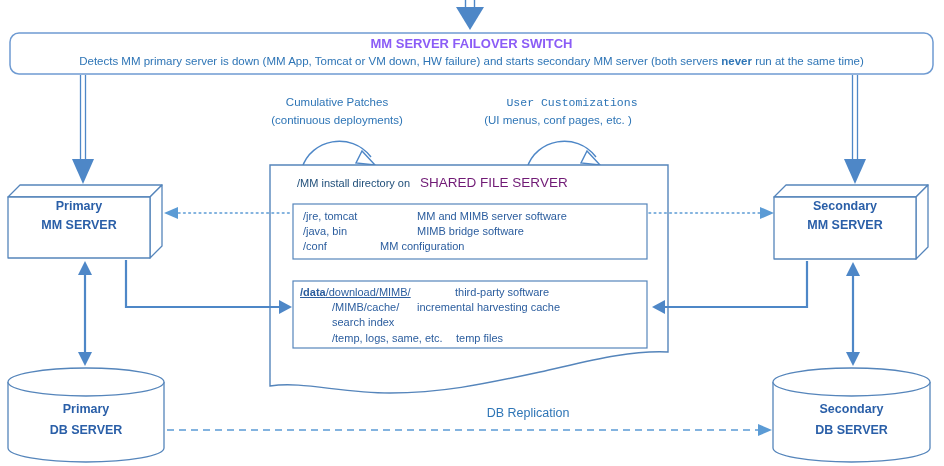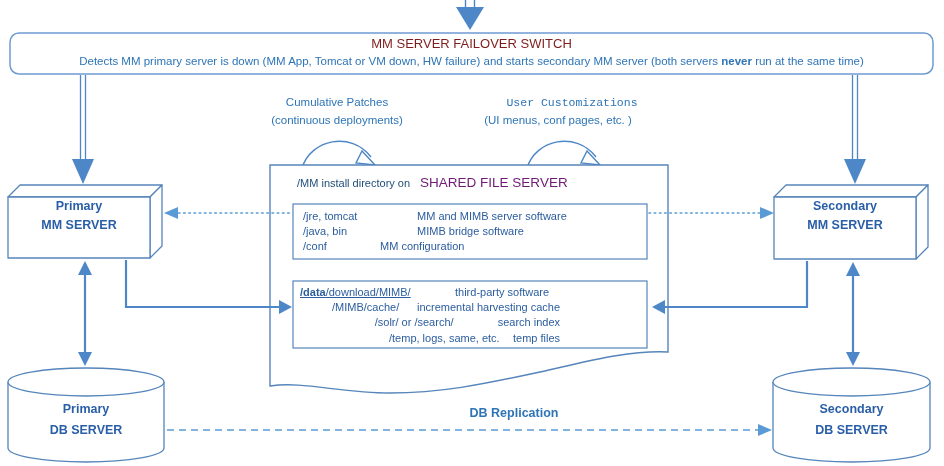--- a/index.html
+++ b/index.html
@@ -1,21 +1,21 @@
 <!DOCTYPE html>
 <html><head>
 <meta charset="utf-8">
 <style>
   html,body{margin:0;padding:0;background:#ffffff;}
   #stage{position:relative;width:944px;height:466px;overflow:hidden;
          font-family:"Liberation Sans", sans-serif;background:#ffffff;}
   #diagram-svg{position:absolute;left:0;top:0;}
   .txt{position:absolute;color:#2e75b6;}
   .center{text-align:center;}
-  .fo-title{left:10px;width:923px;top:36px;font-weight:normal;font-size:13px;color:#7f1d1d;}
+  .fo-title{left:10px;width:923px;top:36px;font-weight:bold;font-size:13px;color:#8b5cf6;}
   .fo-sub{left:10px;width:923px;top:55px;font-size:11.5px;}
   .ann{font-size:11.5px;}
   .ann1a{left:237px;width:200px;top:96px;}
   .ann1b{left:227px;width:220px;top:114px;}
   .ann2a{left:472px;width:200px;top:96px;font-family:Liberation Mono, monospace;}
   .ann2b{left:448px;width:220px;top:114px;}
   .nodelabel{display:flex;flex-direction:column;align-items:center;
              font-weight:bold;font-size:12.5px;line-height:19px;color:#2a5fa8;}
   .mm1{left:8px;top:197px;width:142px;height:61px;}
   .mm2{left:774px;top:197px;width:142px;height:62px;}
@@ -25,25 +25,25 @@
   .shared-header .pre{font-size:11px;color:#1f4e79;}
   .shared-header .big{font-size:13.5px;font-weight:normal;color:#701a75;}
   .dirbox{position:absolute;font-size:11px;color:#2b5d9e;white-space:nowrap;}
   .dirbox .row{display:flex;height:15.2px;line-height:15.2px;}
   .pcol{display:inline-block;}
   .b1{left:303px;top:209px;}
   .b1 .pcol{width:114px;}
   .b1 .row.short .pcol{width:77px;}
   .b2{left:300px;top:285px;}
   .b2 .row.r1 .pcol{width:155px;text-decoration:underline;}
-  .b2 .row.ind{margin-left:32px;justify-content:flex-end;}
+  .b2 .row.ind{margin-left:32px;}
   .b2 .row.r2 .pcol{width:85px;}
   .b2 .row.r3 .pcol{width:123px;}
   .b2 .row.r4 .pcol{width:124px;}
-  .dbrepl{left:424px;width:180px;top:406px;font-size:12.5px;font-weight:bold;}
+  .dbrepl{left:438px;width:180px;top:406px;font-size:12.5px;}
 </style>
 </head>
 <body>
 
 <div id="stage">
 
   <svg id="diagram-svg" width="944" height="466" viewBox="0 0 944 466">
 
     <g stroke="#4e87c7" fill="#4e87c7">
       <line x1="465.5" y1="0" x2="465.5" y2="9" stroke-width="1.4"></line>
@@ -174,21 +174,20 @@
   <div class="dirbox b2">
     <div class="row r1">
       <span class="pcol"><b>/data</b><span>/download/MIMB/</span></span>
       <span>third-party software</span>
     </div>
     <div class="row r2 ind">
       <span class="pcol">/MIMB/cache/</span>
       <span>incremental harvesting cache</span>
     </div>
     <div class="row r3 ind">
-      <span class="pcol">/solr/ or /search/</span>
       <span>search index</span>
     </div>
     <div class="row r4 ind">
       <span class="pcol">/temp, logs, same, etc.</span>
       <span>temp files</span>
     </div>
   </div>
 
   <div class="txt nodelabel db1">
     <span>Primary</span>

